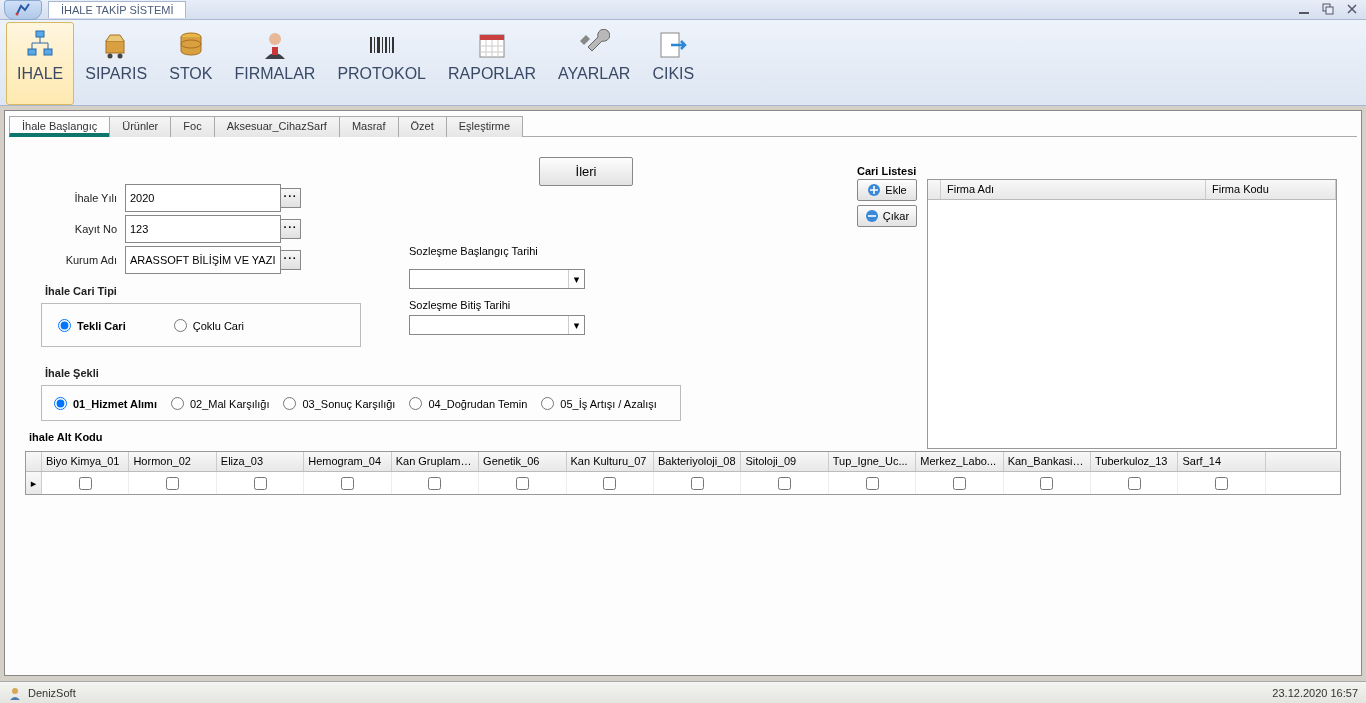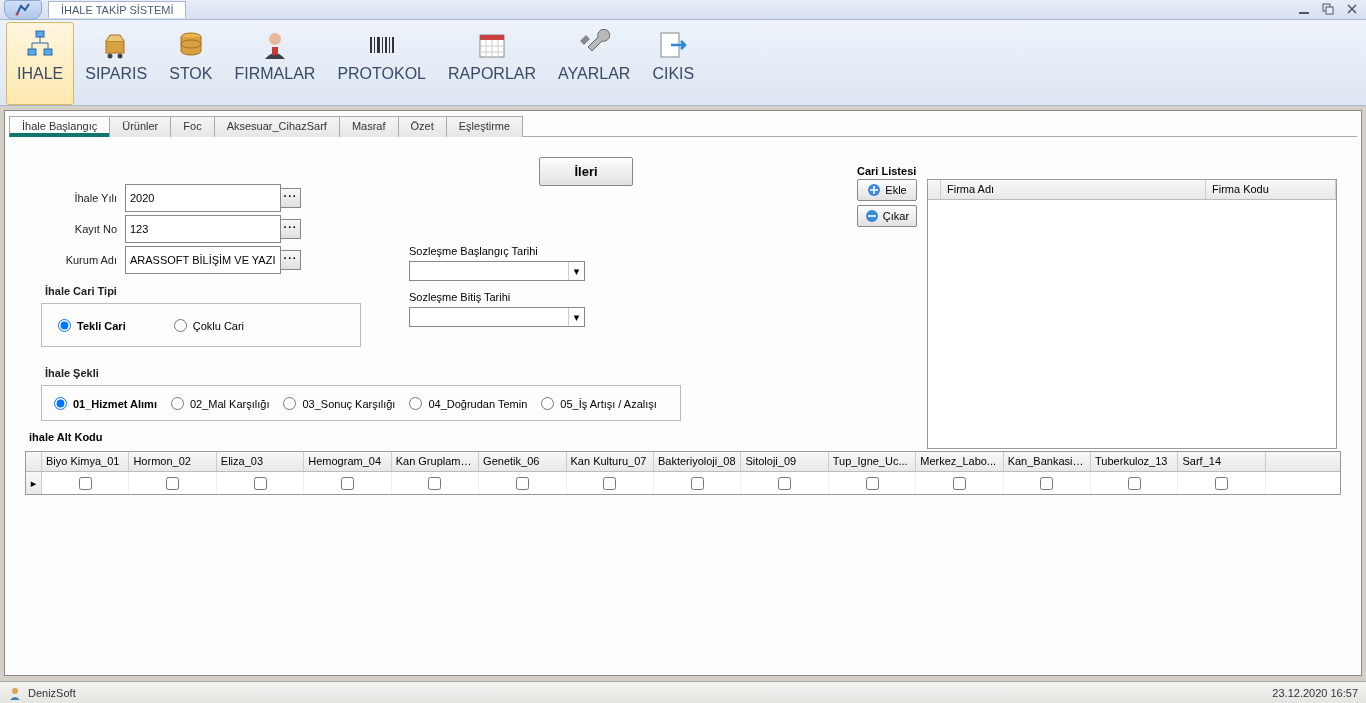--- a/index.html
+++ b/index.html
@@ -18,21 +18,21 @@
 .panel{background:#fdfdfd;border:1px solid #888;height:566px;padding:4px;position:relative}
 .tabs{display:flex;border-bottom:1px solid #aaa;height:22px}
 .tab{padding:3px 12px;border:1px solid #aaa;border-bottom:none;background:linear-gradient(#f5f5f5,#e6e6e6);margin-right:-1px;cursor:pointer;color:#333;position:relative;top:1px}
 .tab.active{background:#fdfdfd;border-bottom:4px solid #0f766e;font-weight:normal}
 .form-area{position:relative;padding:20px 16px}
 .row{display:flex;align-items:center;margin:3px 0}
 .lbl{width:100px;text-align:right;padding-right:8px;color:#222}
 .inp{height:28px;border:1px solid #888;background:#fff;padding:0 4px;width:176px;font-size:11px}
 .inp-btn{width:20px;height:20px;border:1px solid #888;border-left:none;background:linear-gradient(#f8f8f8,#e0e0e0);display:flex;align-items:center;justify-content:center;cursor:pointer}
 .dots{letter-spacing:1px;font-weight:bold;position:relative;top:-2px}
-.btn{border:1px solid #888;background:linear-gradient(#fdfdfd,#e2e2e2);padding:6px 24px;cursor:pointer;font-weight:bold;border-radius:2px}
+.btn{border:1px solid #888;background:linear-gradient(#fdfdfd,#e2e2e2);padding:6px 24px;cursor:pointer;font-weight:normal;border-radius:2px}
 .group-title{font-weight:bold;color:#222;margin:18px 0 6px 20px}
 .group-box{border:1px solid #bbb;padding:12px 16px;margin:0 0 0 16px;display:flex;gap:48px;align-items:center}
 .radio-row{display:flex;align-items:flex-end;gap:6px}
 input[type=radio]{margin:0}
 .radio-lbl{}
 .combo{height:20px;width:176px;border:1px solid #888;background:#fff;display:flex;align-items:center;justify-content:flex-end}
 .combo-arr{width:16px;height:18px;border-left:1px solid #ccc;display:flex;align-items:center;justify-content:center;cursor:pointer}
 .cari-box{position:absolute;right:20px;top:28px;width:480px}
 .cari-title{font-weight:bold;margin-bottom:2px}
 .cari-btn{width:60px;height:22px;border:1px solid #888;background:linear-gradient(#fdfdfd,#e2e2e2);display:flex;align-items:center;justify-content:center;gap:4px;cursor:pointer;margin-bottom:4px;border-radius:2px}
@@ -207,21 +207,21 @@
               <span class="dots">···</span>
             </div>
         </div>
       </div>
 
       <div style="position:absolute;left:530px;top:20px">
         <button class="btn" style="width:94px;font-size:13px">İleri</button>
       </div>
 
       <div style="position:absolute;left:400px;top:108px">
-        <div style="margin-bottom:4px">Sozleşme Başlangıç  Tarihi</div>
+        <div style="margin-bottom:12px">Sozleşme Başlangıç  Tarihi</div>
         <div class="combo">
             <div class="combo-arr">▾</div>
           </div>
         <div style="margin:10px 0 4px 0">Sozleşme Bitiş  Tarihi</div>
         <div class="combo">
             <div class="combo-arr">▾</div>
           </div>
       </div>
 
       <div style="position:absolute;left:16px;top:130px;width:340px">

